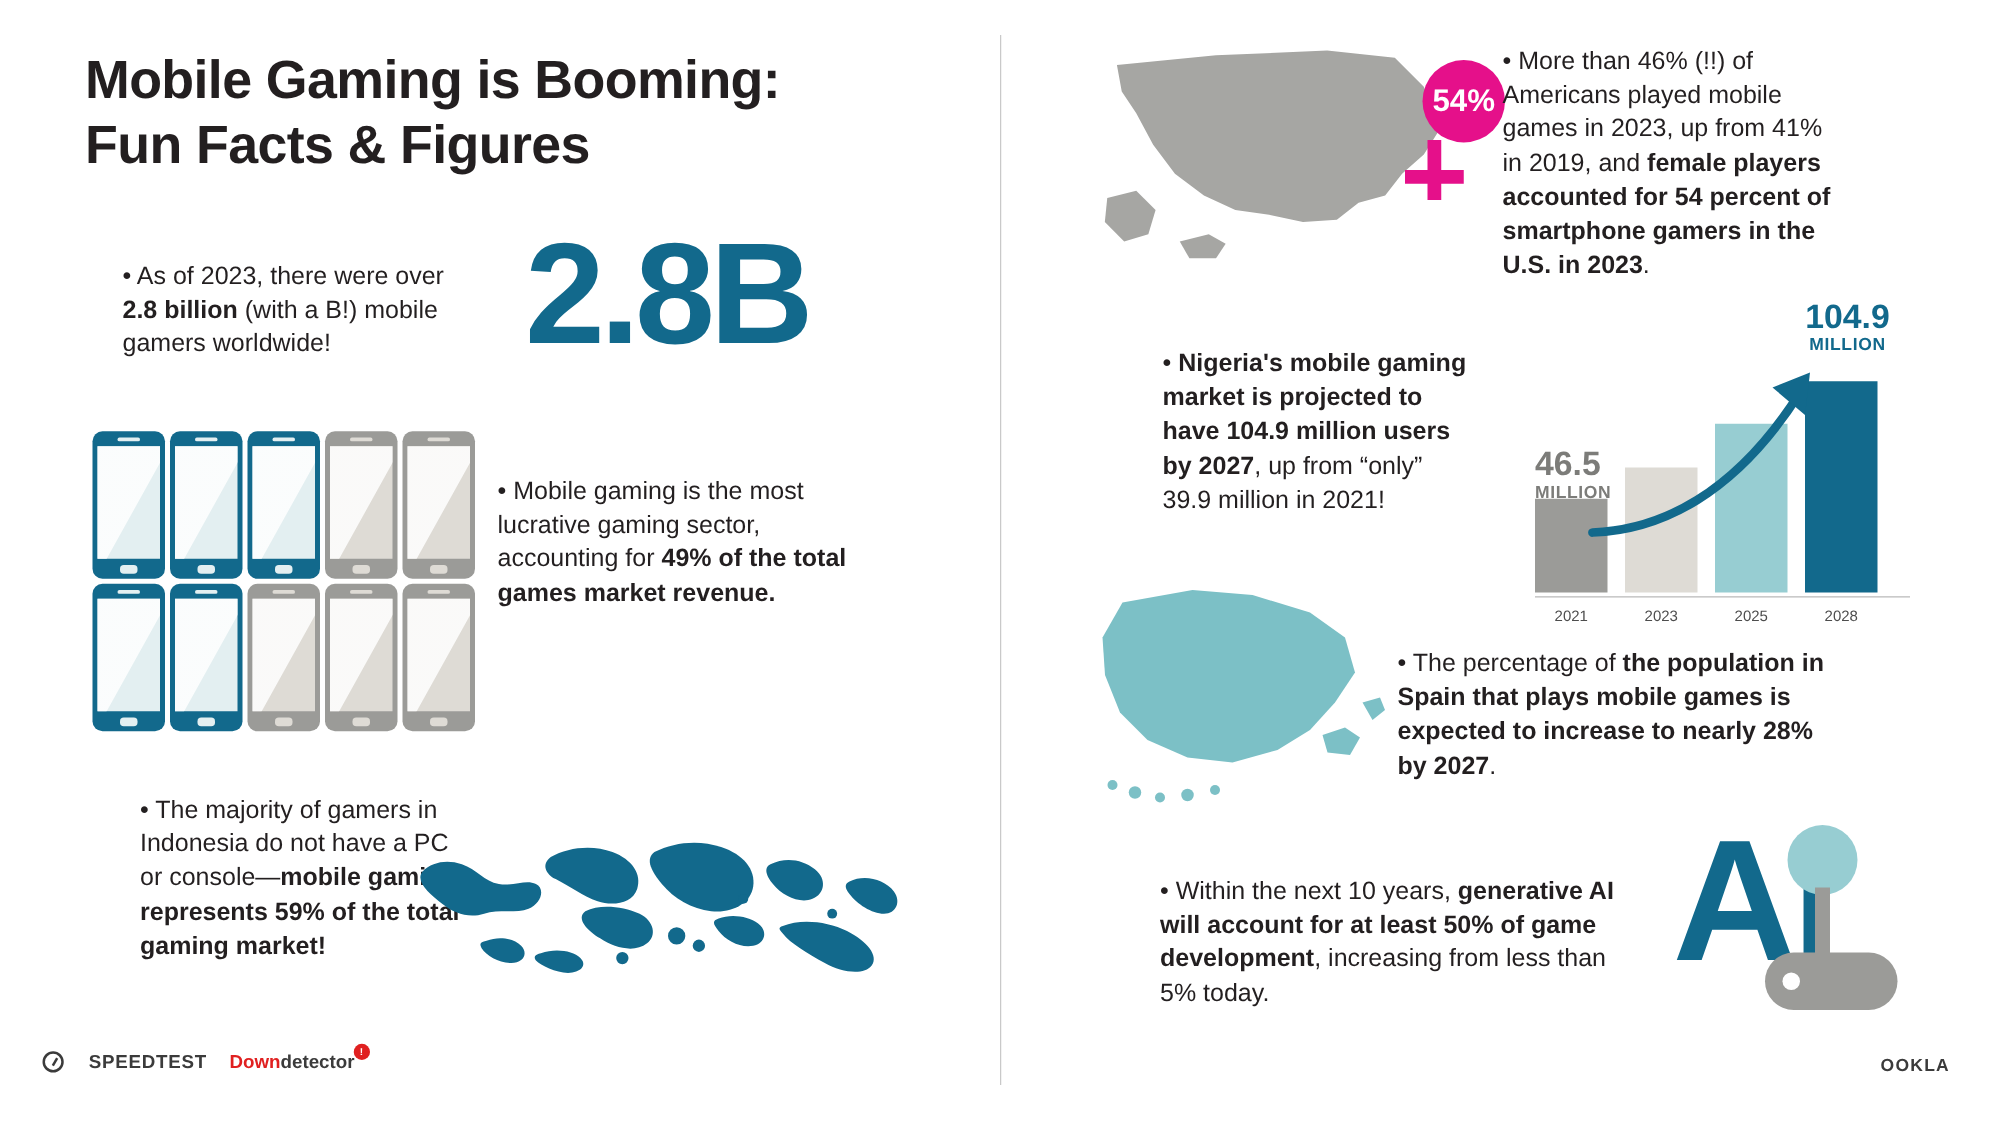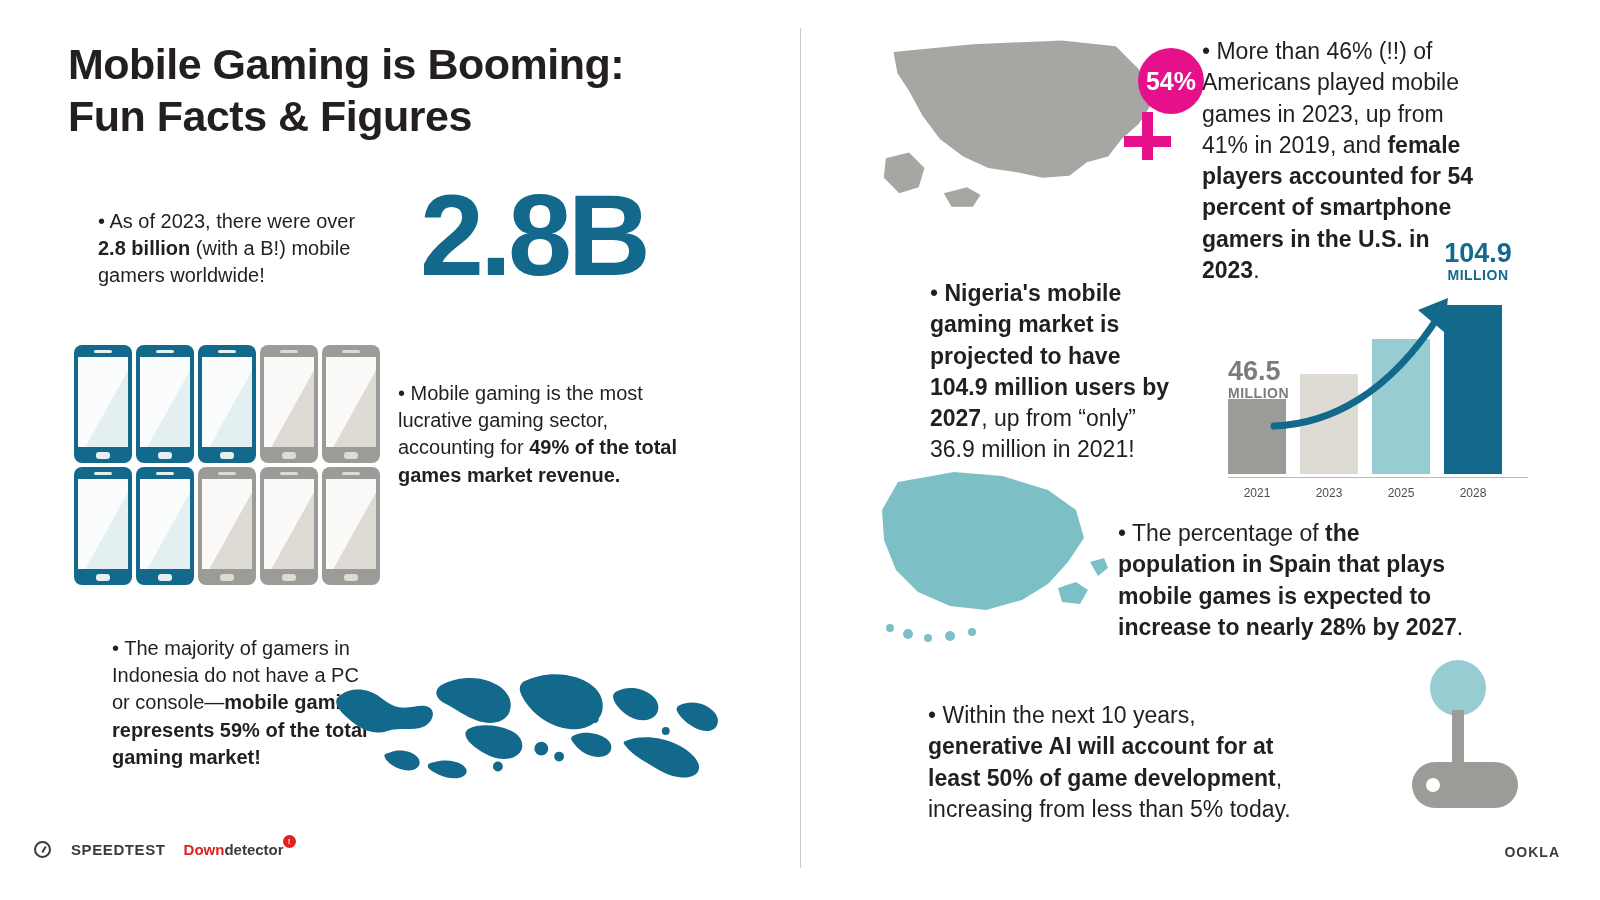--- a/index.html
+++ b/index.html
@@ -215,21 +215,21 @@
   }
   .venus .cross {
     position: absolute;
     left: 26px; top: 88px;
     width: 47px; height: 11px;
     background: #e5108a;
   }
 
   .fact-r {
     position: absolute;
-    font-size: 23px;
+    font-size: 20px;
     line-height: 1.36;
     color: #231f20;
   }
   .fact-r b { font-weight: bold; }
   .fact-4 { left: 1202px; top: 36px; width: 272px; }
   .fact-5 { left: 930px; top: 278px; width: 250px; }
   .fact-6 { left: 1118px; top: 518px; width: 360px; }
   .fact-7 { left: 928px; top: 700px; width: 372px; }
 
   
@@ -492,21 +492,21 @@
     <div class="circle">54%</div>
     <div class="stem"></div>
     <div class="cross"></div>
   </div>
 
   <div class="fact-r fact-4">
     <span>• More than 46% (!!) of Americans played mobile games in 2023, up from 41% in 2019, and </span><b>female players accounted for 54 percent of smartphone gamers in the U.S. in 2023</b><span>.</span>
   </div>
 
   <div class="fact-r fact-5">
-    <span>• </span><b>Nigeria's mobile gaming market is projected to have 104.9 million users by 2027</b><span>, up from “only” 36.9 million in 2021!</span>
+    <span>• </span><b>Nigeria's mobile gaming market is projected to have 104.9 million users by 2027</b><span>, up from “only” 39.9 million in 2021!</span>
   </div>
 
   <div class="chart">
     <div class="lbl-left">
       <div class="big">46.5</div>
       <div class="small">MILLION</div>
     </div>
     <div class="lbl-right">
       <div class="big">104.9</div>
       <div class="small">MILLION</div>
@@ -548,20 +548,21 @@
 
   <div class="fact-r fact-6">
     <span>• The percentage of </span><b>the population in Spain that plays mobile games is expected to increase to nearly 28% by 2027</b><span>.</span>
   </div>
 
   <div class="fact-r fact-7">
     <span>• Within the next 10 years, </span><b>generative AI will account for at least 50% of game development</b><span>, increasing from less than 5% today.</span>
   </div>
 
   <div class="aigraphic">
+    <div class="ai-letter">AI</div>
     <div class="joy-ball"></div>
     <div class="joy-stick"></div>
     <div class="joy-base"></div>
   </div>
 
   <div class="ookla">OOKLA</div>
 
 </div>
 
 </body></html>

